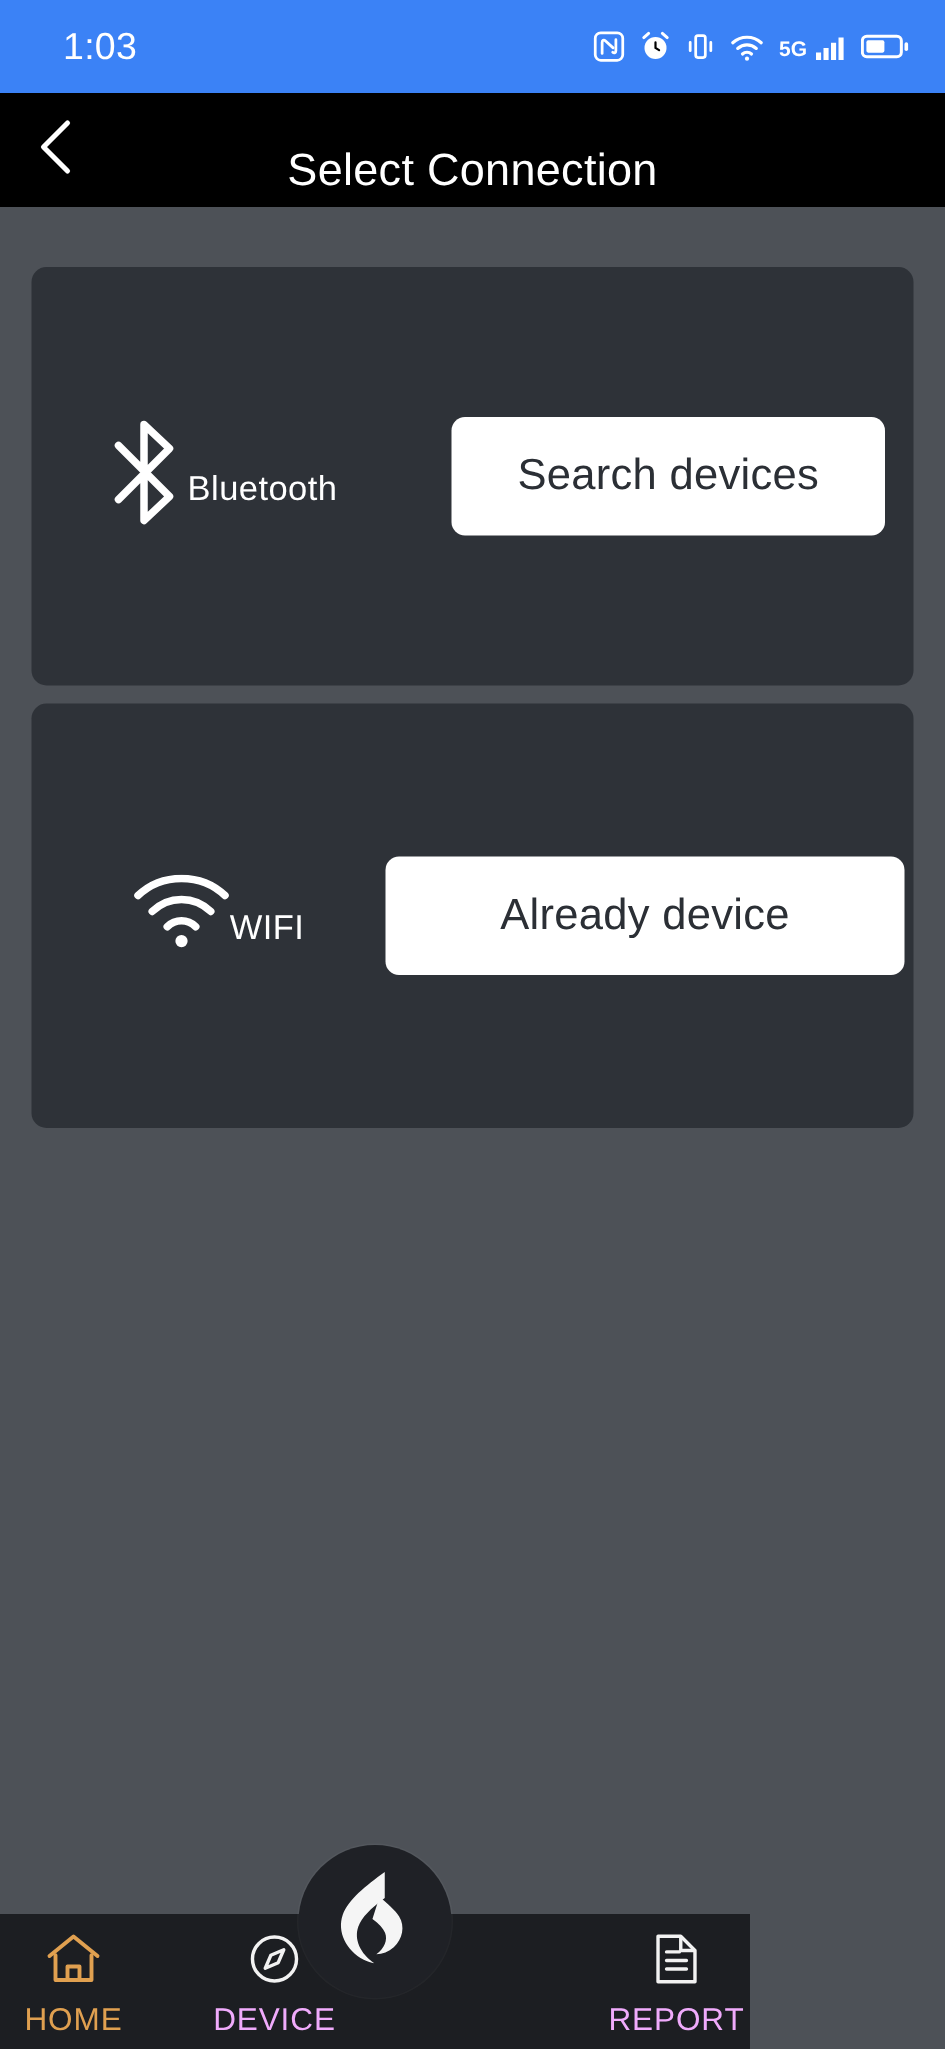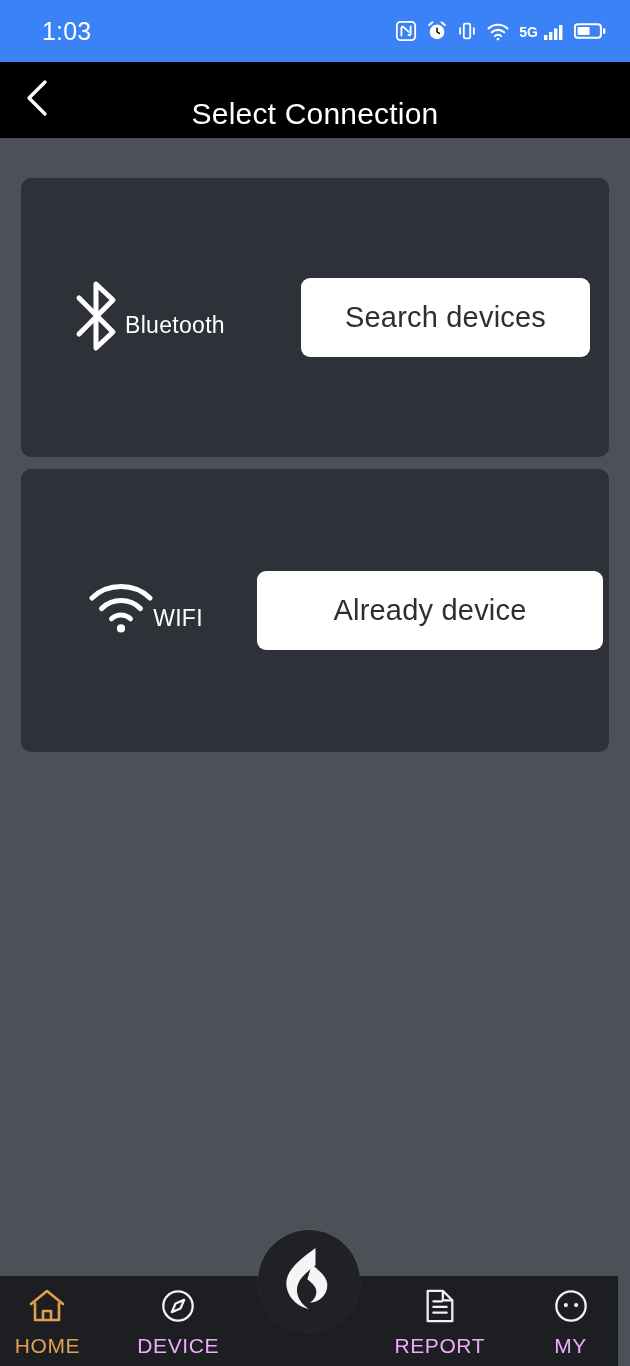--- a/index.html
+++ b/index.html
@@ -71,21 +71,21 @@
     font-size:29px; font-family:"Liberation Sans", sans-serif;
     cursor:pointer; display:flex; align-items:center; justify-content:center;
     letter-spacing:.2px;
   }
   .card-bt .card-right { padding-right:0; margin-left:-12px; }
   .card-bt .wbtn { width:289px;margin-left:42px; }
   .card-wifi .card-right { padding-right:0; margin-left:-14px; }
 
   
   .navbar {
-    position:absolute; left:0; bottom:0; width:618px; height:90px;
+    position:absolute; left:0; bottom:0; width:500px; height:90px;
     background:#1c1e22; display:flex; align-items:flex-end;gap:36px;
   }
   .navitem {
     flex:1; display:flex; flex-direction:column; align-items:center;
     justify-content:center; gap:6px; cursor:pointer; height:100%;
     padding-top:4px;
   }
   .navitem .nav-label { font-size:21px; color:#f0abfc; letter-spacing:.6px; }
   .navitem.active .nav-label { color:#e0a050; }
   .navitem.spacer { pointer-events:none; }
@@ -237,30 +237,20 @@
       <span>
         <svg width="34" height="36" viewBox="0 0 34 38">
           <path d="M4 3h16l10 10v22H4z" fill="none" stroke="#f2f2f2" stroke-width="2.4" stroke-linejoin="round"></path>
           <path d="M20 3v10h10" fill="none" stroke="#f2f2f2" stroke-width="2.4" stroke-linejoin="round"></path>
           <path d="M10 14h9M10 20h14M10 26h14" stroke="#f2f2f2" stroke-width="2.4" stroke-linecap="round"></path>
         </svg>
       </span>
       <span class="nav-label">REPORT</span>
     </div>
 
-    <div class="navitem">
-      <span>
-        <svg width="38" height="36" viewBox="0 0 38 38">
-          <circle cx="19" cy="19" r="15.5" fill="none" stroke="#f2f2f2" stroke-width="2.4"></circle>
-          <circle cx="13.6" cy="18" r="2.2" fill="#f2f2f2"></circle>
-          <circle cx="24.4" cy="18" r="2.2" fill="#f2f2f2"></circle>
-        </svg>
-      </span>
-      <span class="nav-label">MY</span>
-    </div>
 
     <div class="fab">
       <span>
         <svg width="60" height="66" viewBox="0 0 60 66">
           <path d="M36.5 2C24 11 12 20.5 8.5 30.5c-4 11.4 2.4 24 14 30
                    2.6 1.3 5 2 7 2.3-9.5-6.4-13.6-16-10.6-24.4
                    2.2-6.2 8-11.9 17.6-19.1z" fill="#f5f5f5"></path>
           <path d="M33 18.5c5.2 4.5 10.4 8.8 13.1 13.2 4 6.6 2.4 15.1-3.6 20.4
                    -3.4 3-7.6 4.6-11.6 4.7 5.4-3.8 7.7-9.5 5.8-14.3
                    -1.2-3.1-4-5.9-8.4-9.2z" fill="#f5f5f5"></path>

